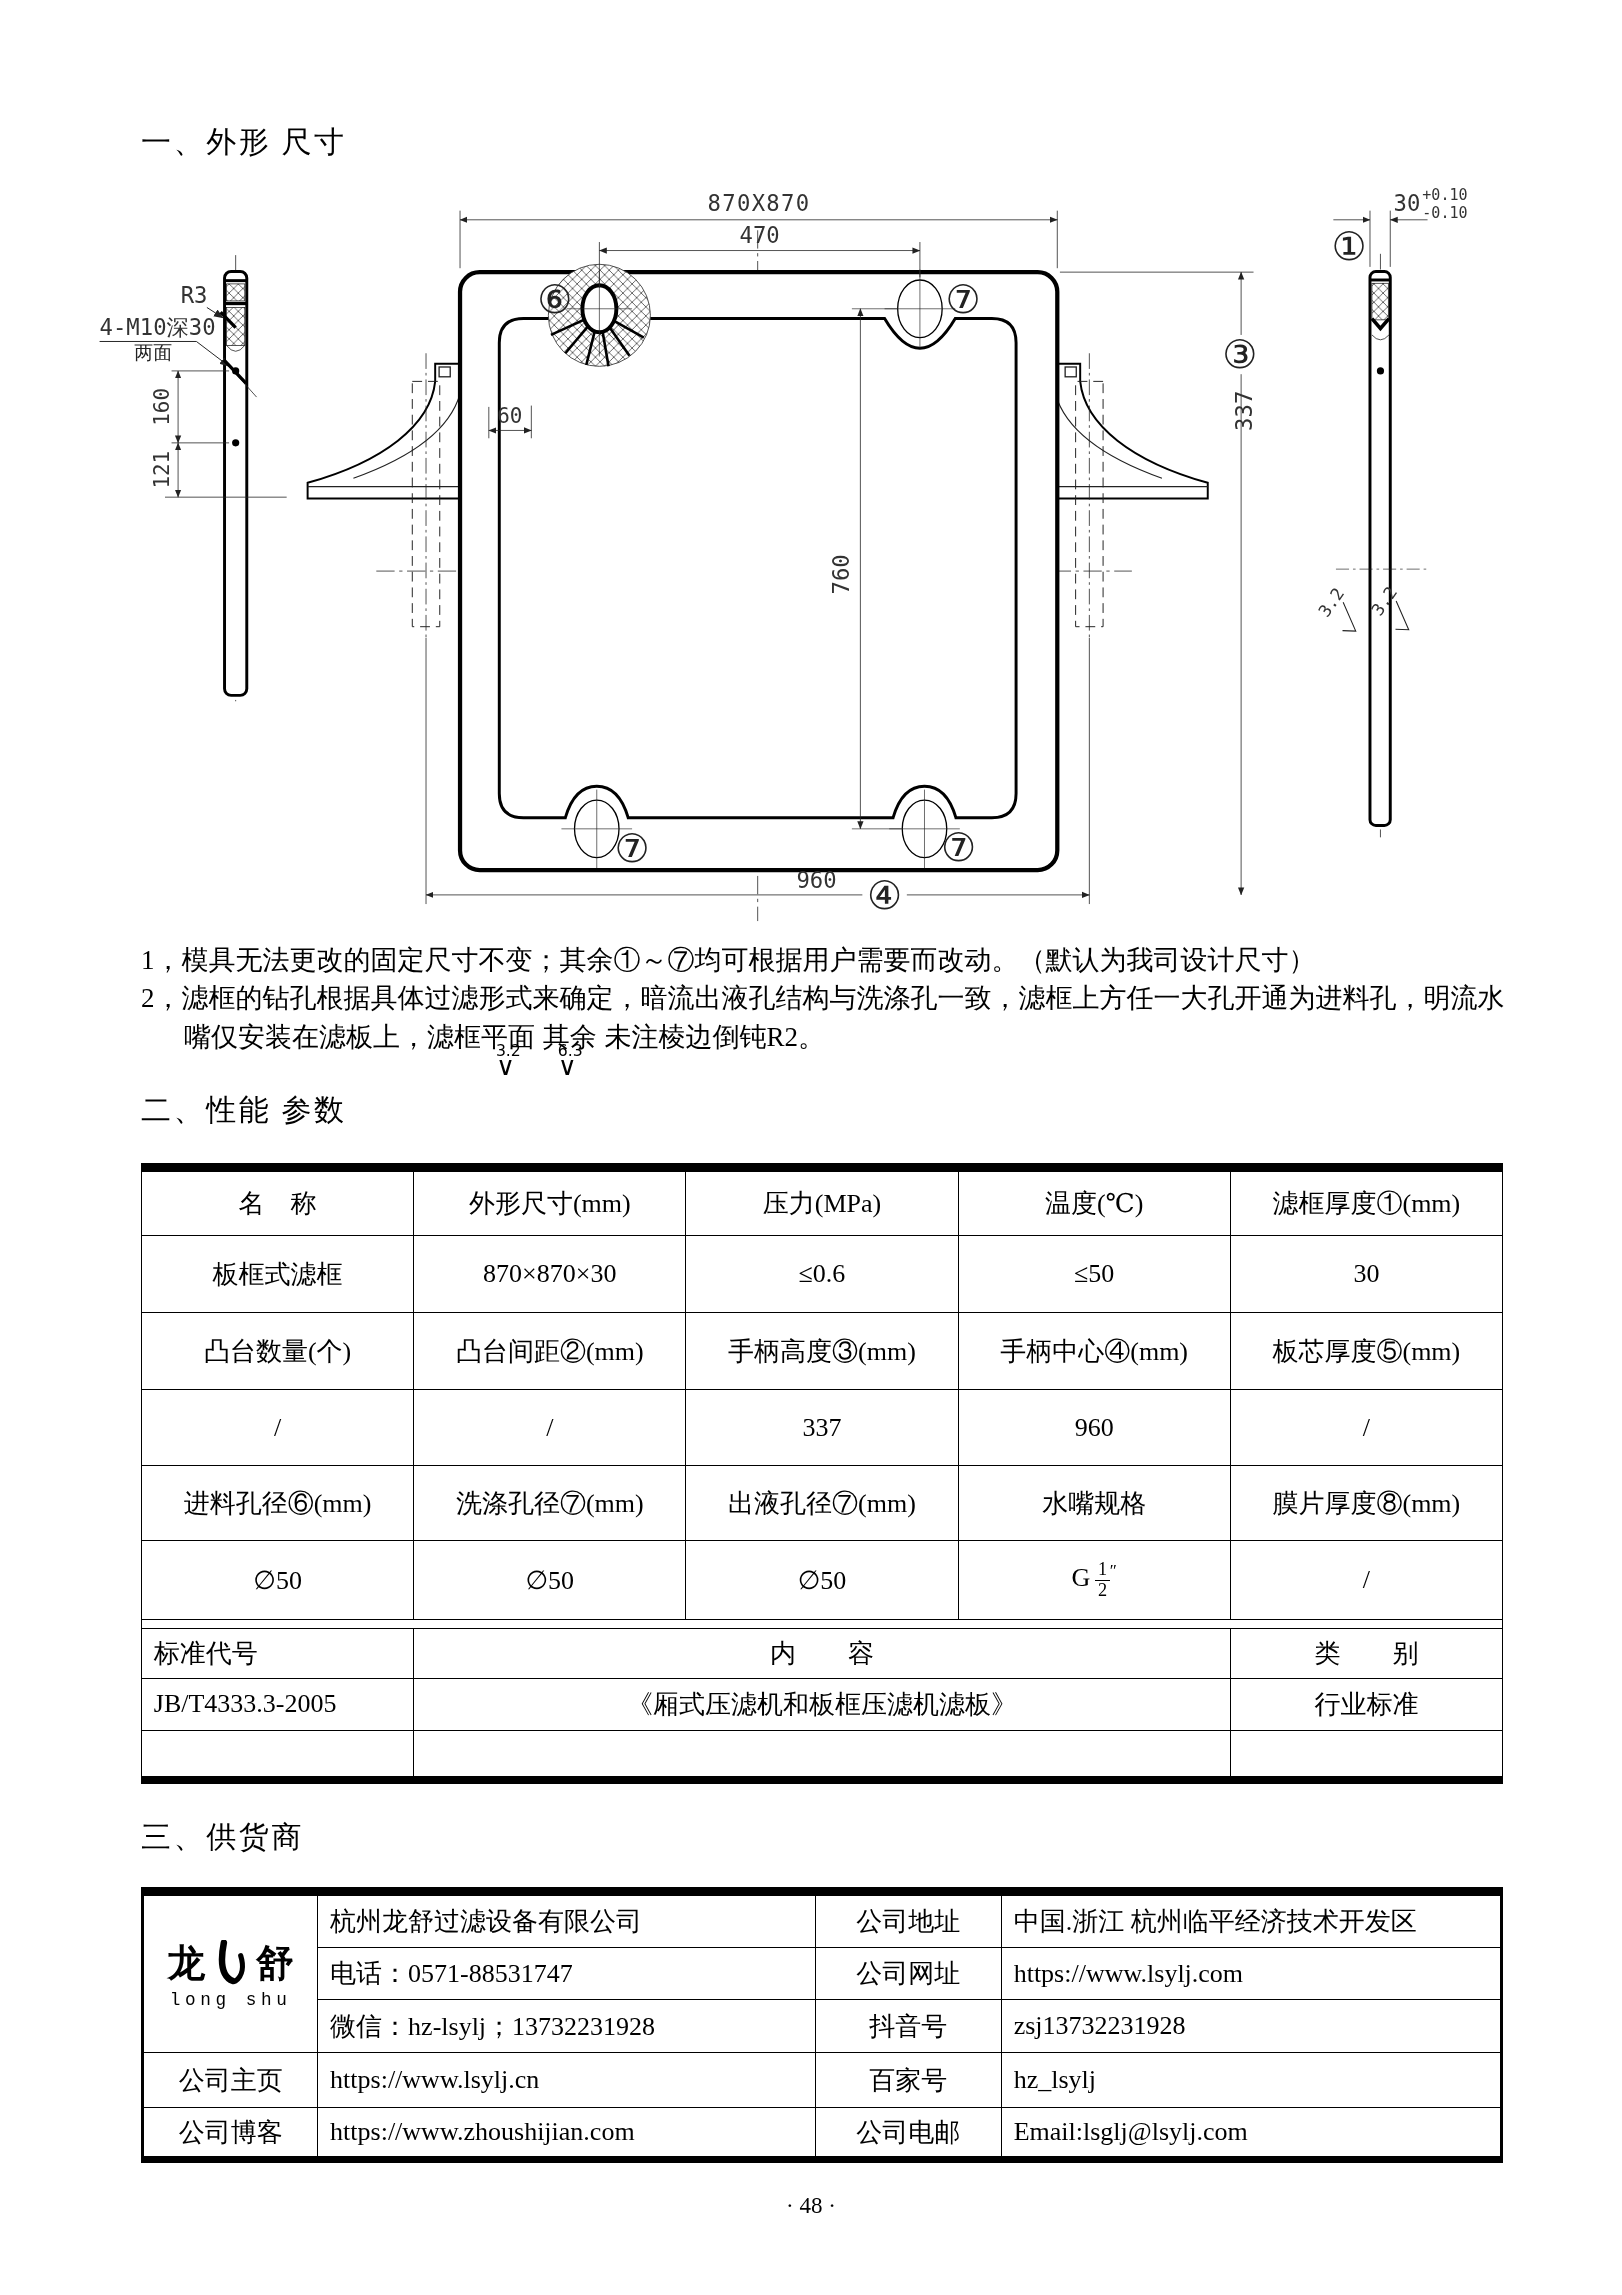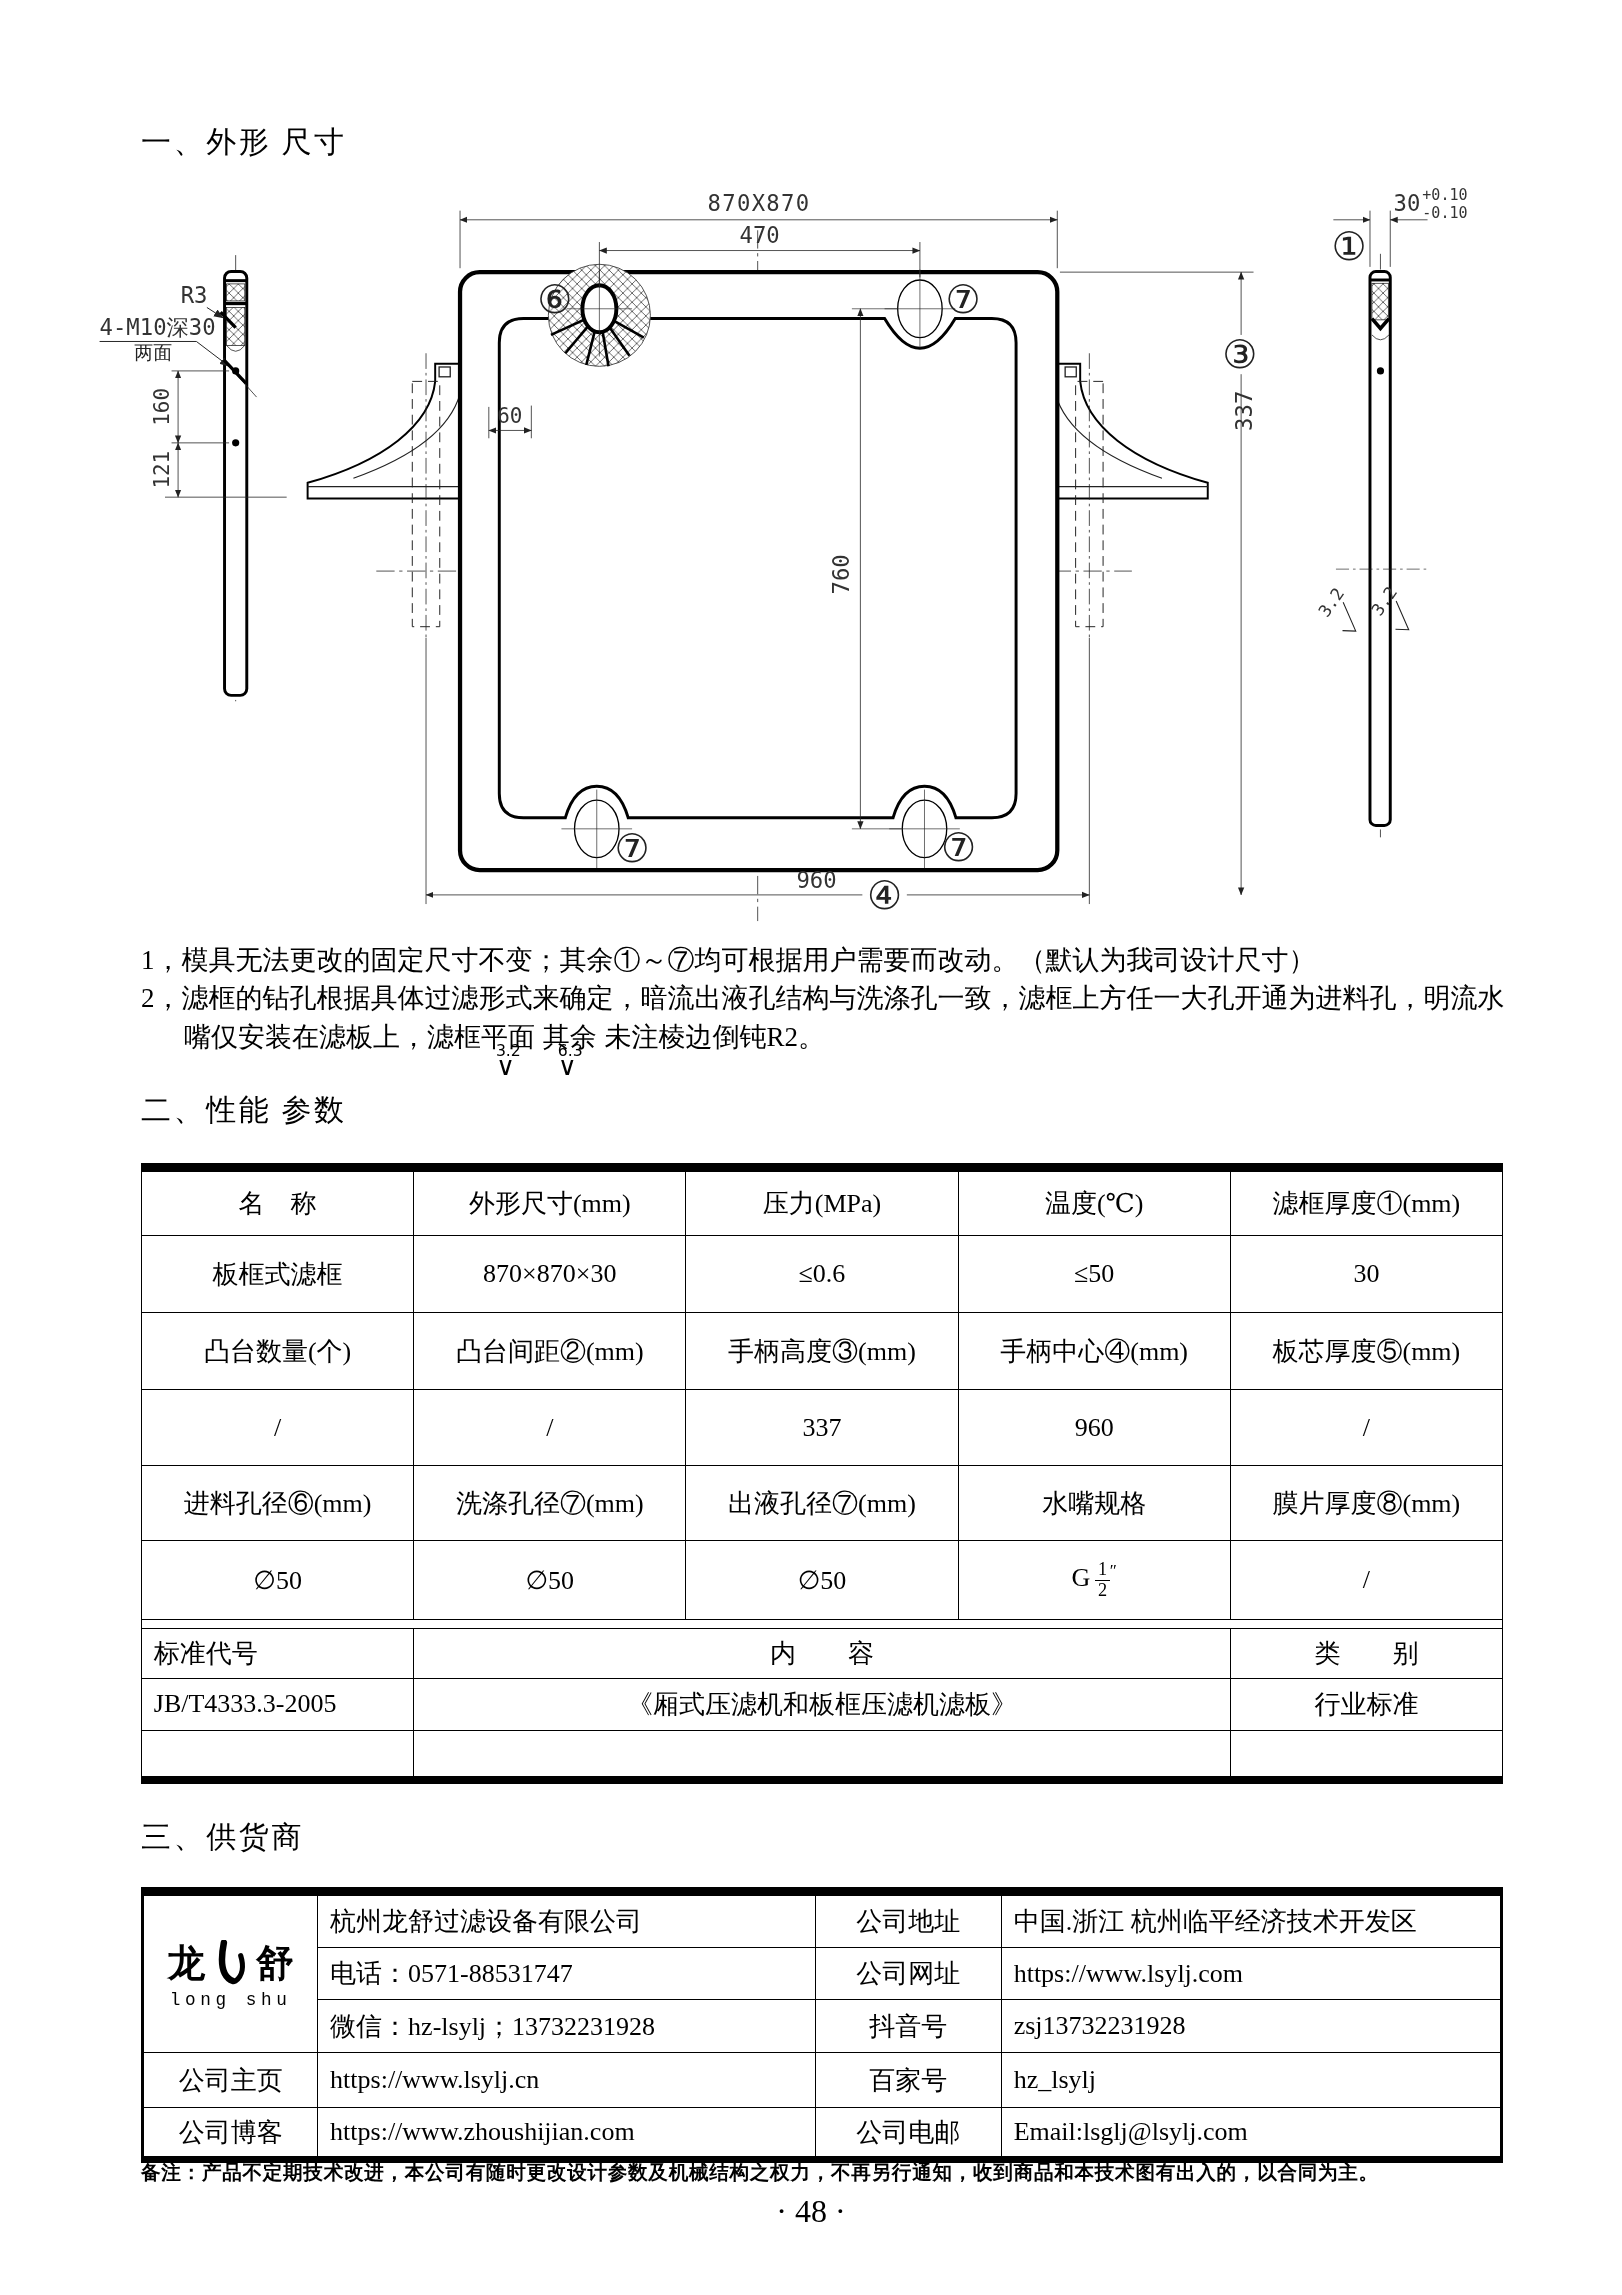--- a/index.html
+++ b/index.html
@@ -31,21 +31,21 @@
   .sh85{height:56px}.sh80{height:52px}.sh81{height:53px}.sh84{height:55px}
   td.tl{text-align:left;padding-left:11.8px;margin-top:16px;}
   .frac{display:inline-flex;flex-direction:column;vertical-align:middle;line-height:1.05;font-size:18.3px;margin-left:5.2px;}
   .frac .fn{border-bottom:1.3px solid #000;padding:0 2.6px;}
   .fu{font-size:17px;vertical-align:9.2px;}
   .logo-cell{vertical-align:middle;}
   .logo{display:flex;align-items:center;justify-content:center;gap:1.3px;font-size:38px;font-weight:bold;}
   .logo-sub{text-align:center;font-size:17.7px;letter-spacing:4.6px;font-family:Liberation Mono, monospace;margin-top:1.3px;}
 
   .footnote{left:141px;top:2159px;width:1394px;font-size:19.6px;font-weight:bold;letter-spacing:0.7px;}
-  .pagenum{left:0;top:2193px;width:1622px;text-align:center;font-size:32px;}
+  .pagenum{left:0;top:2193px;width:1622px;text-align:center;font-size:23px;}
 
   
   .cad{font-family:"DejaVu Sans Mono",monospace;fill:#333;}
   .circ{font-family:"DejaVu Sans","Liberation Sans",sans-serif;fill:#222;}
 </style>
 </head>
 <body>
 
 <div class="page">
 
@@ -343,16 +343,15 @@
     </tr>
     <tr class="sh80">
       <td>公司博客</td>
       <td class="tl">https://www.zhoushijian.com</td>
       <td>公司电邮</td>
       <td class="tl">Email:lsglj@lsylj.com</td>
     </tr>
   </tbody>
     </table>
 
-  <div class="abs footnote">备注：产品不定期技术改进，本公司有随时更改设计参数及机械结构之权力，不再另行通知，收到商品和本技术图有出入的，以合同为主。</div>
   <div class="abs pagenum">· 48 ·</div>
 </div>
 
 
 </body></html>

